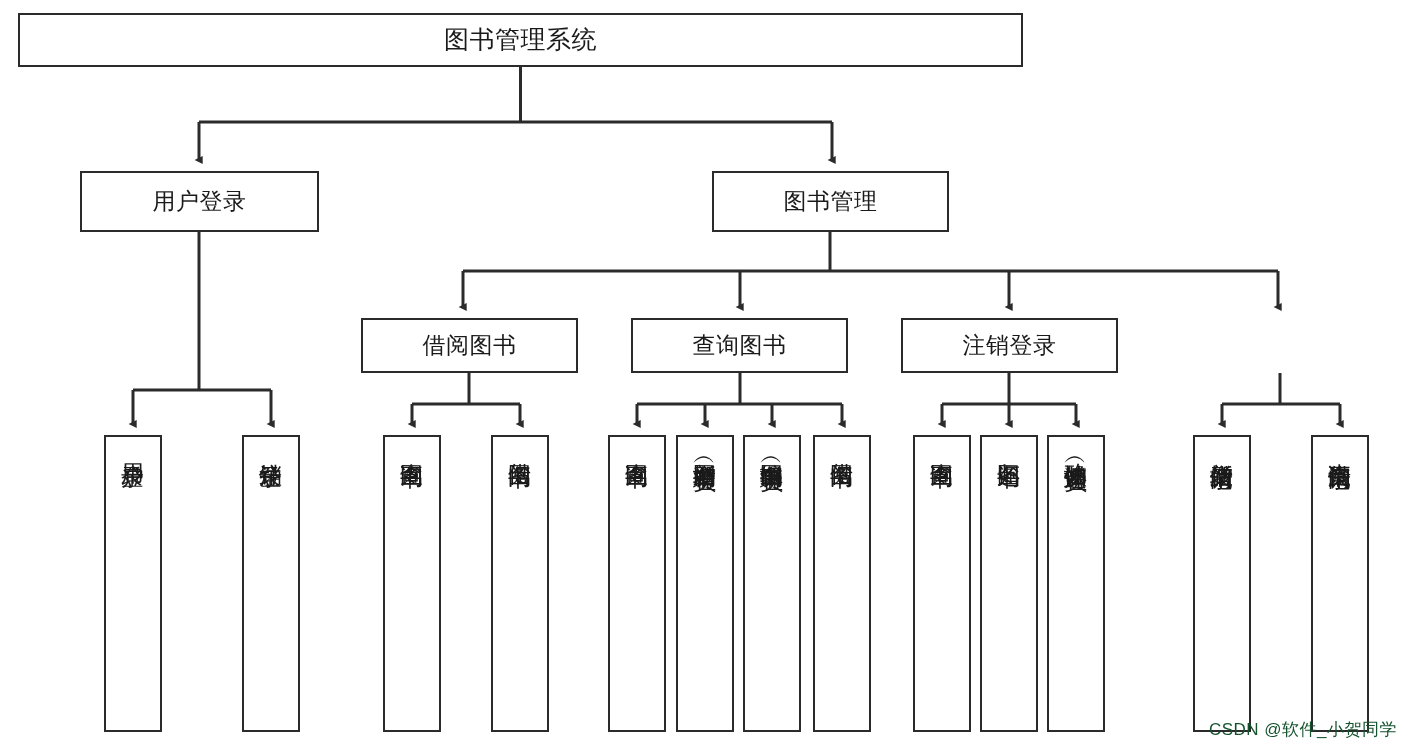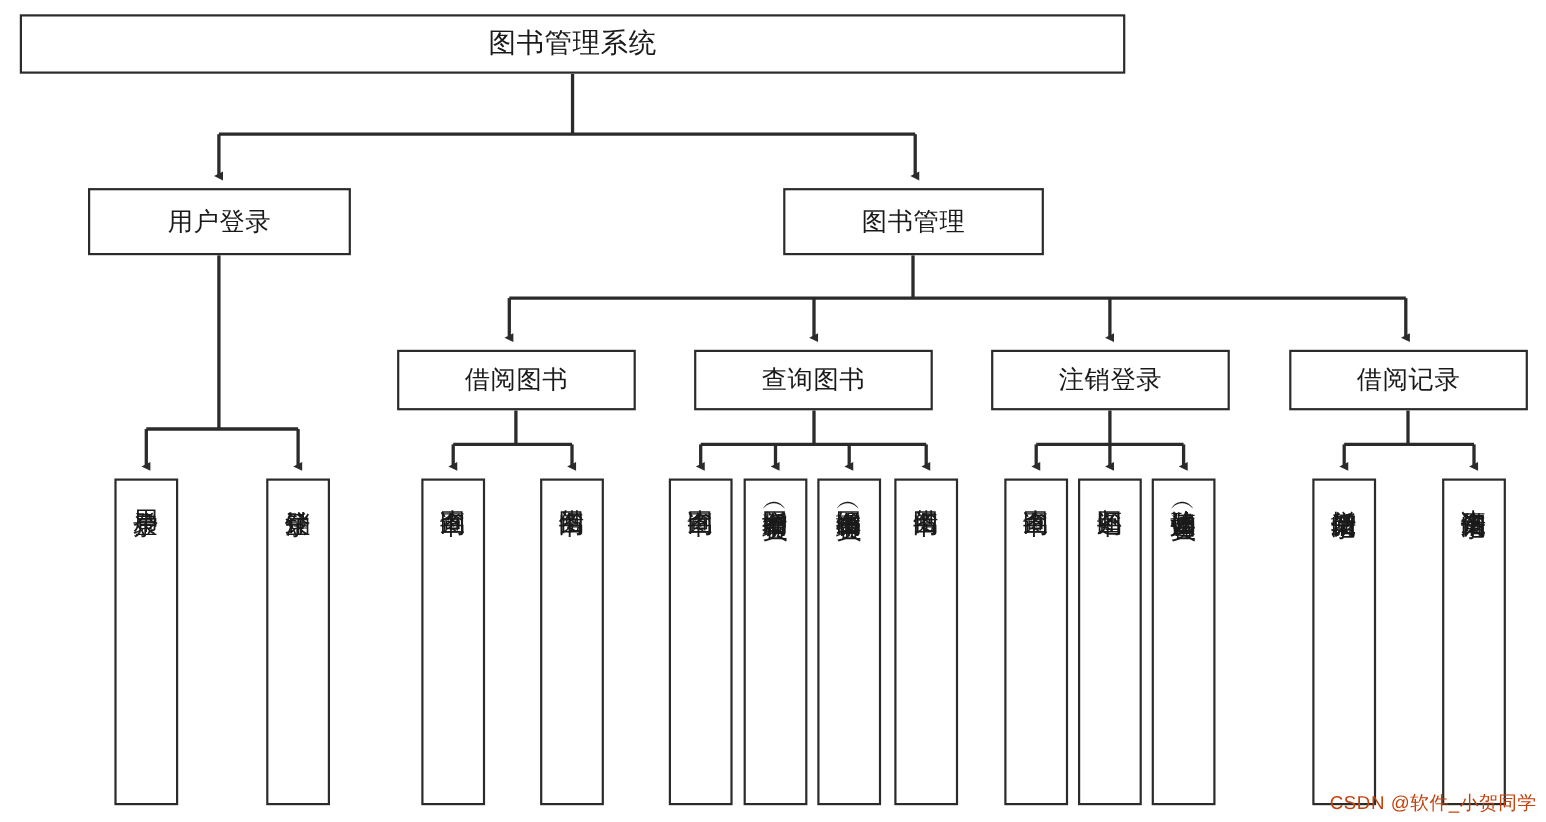--- a/index.html
+++ b/index.html
@@ -58,21 +58,21 @@
     font-size: 23px;
     line-height: 1.22;
     letter-spacing: 1px;
     white-space: nowrap;
   }
   .watermark {
     position: absolute;
     right: 8px;
     bottom: 6px;
     font-size: 17px;
-    color: #c2410c;
+    color: #14532d;
     letter-spacing: 0.5px;
     white-space: nowrap;
     pointer-events: none;
   }
 </style>
 </head>
 <body>
 
 <div id="canvas">
 
@@ -139,23 +139,20 @@
 
   <div class="node horizontal" style="left:361px; top:318px; width:217px; height:55px;">
     <span class="node-label">借阅图书</span>
   </div>
   <div class="node horizontal" style="left:631px; top:318px; width:217px; height:55px;">
     <span class="node-label">查询图书</span>
   </div>
   <div class="node horizontal" style="left:901px; top:318px; width:217px; height:55px;">
     <span class="node-label">注销登录</span>
   </div>
-  <div class="node horizontal" style="left:1172px; top:318px; width:217px; height:55px;">
-    <span class="node-label">借阅记录</span>
-  </div>
 
   <div class="node vertical" style="left:104px; top:435px; width:58px; height:297px;">
     <span class="node-label">用户登录</span>
   </div>
   <div class="node vertical" style="left:242px; top:435px; width:58px; height:297px;">
     <span class="node-label">注销登录</span>
   </div>
 
   <div class="node vertical" style="left:383px; top:435px; width:58px; height:297px;">
     <span class="node-label">查询图书</span>

